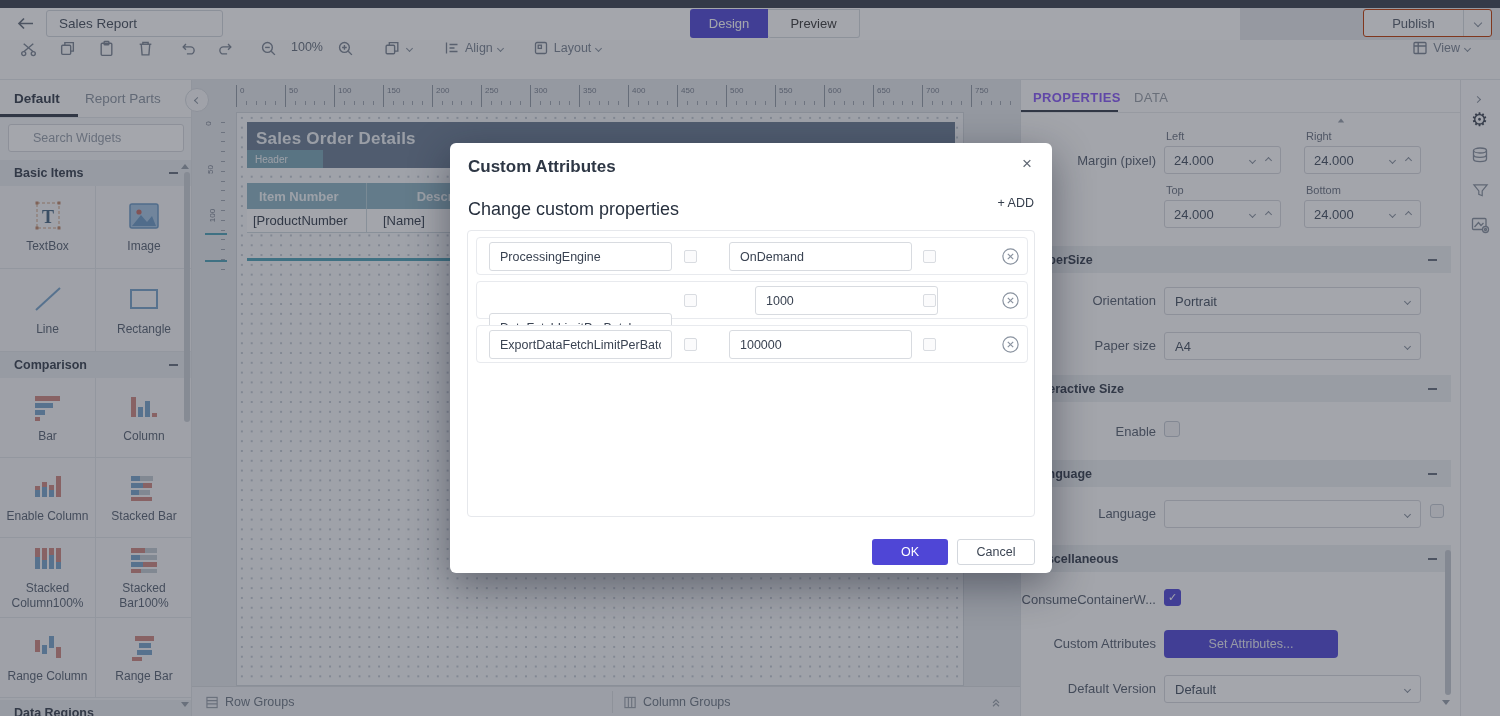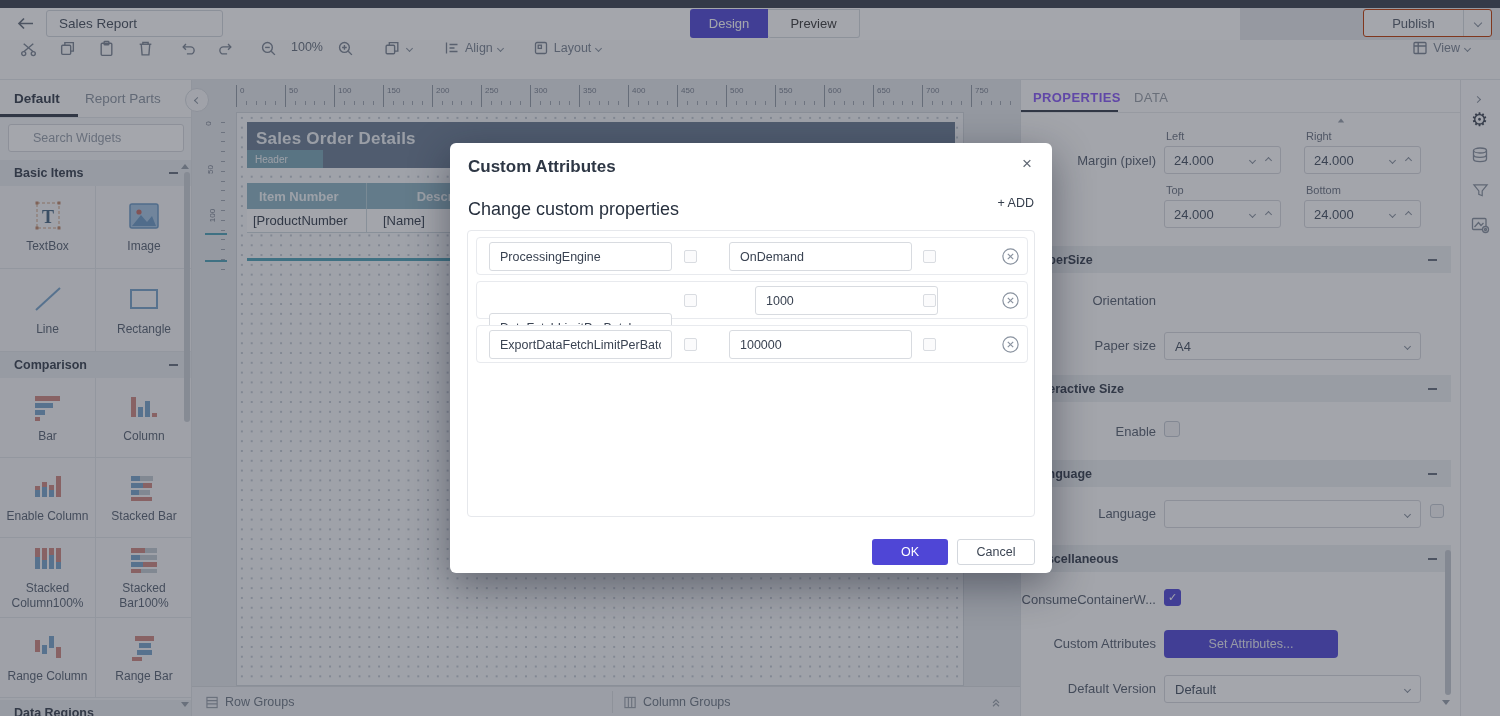--- a/index.html
+++ b/index.html
@@ -496,20 +496,24 @@
         <span class="cv down sm"></span>
         <span class="cv up sm"></span>
       </span>
   </div>
 
   <div class="sec2" style="top:166px">
     <span>PaperSize</span>
     <span class="minus"></span>
   </div>
   <span class="plabel2" style="left:0;top:213px">Orientation</span>
+  <div class="dd" style="left:143px;top:207px">
+    <span>Portrait</span>
+    <span class="cv down sm"></span>
+  </div>
   <span class="plabel2" style="left:0;top:258px">Paper size</span>
   <div class="dd" style="left:143px;top:252px">
     <span>A4</span>
     <span class="cv down sm"></span>
   </div>
 
   <div class="sec2" style="top:295px">
     <span>Interactive Size</span>
     <span class="minus"></span>
   </div>

